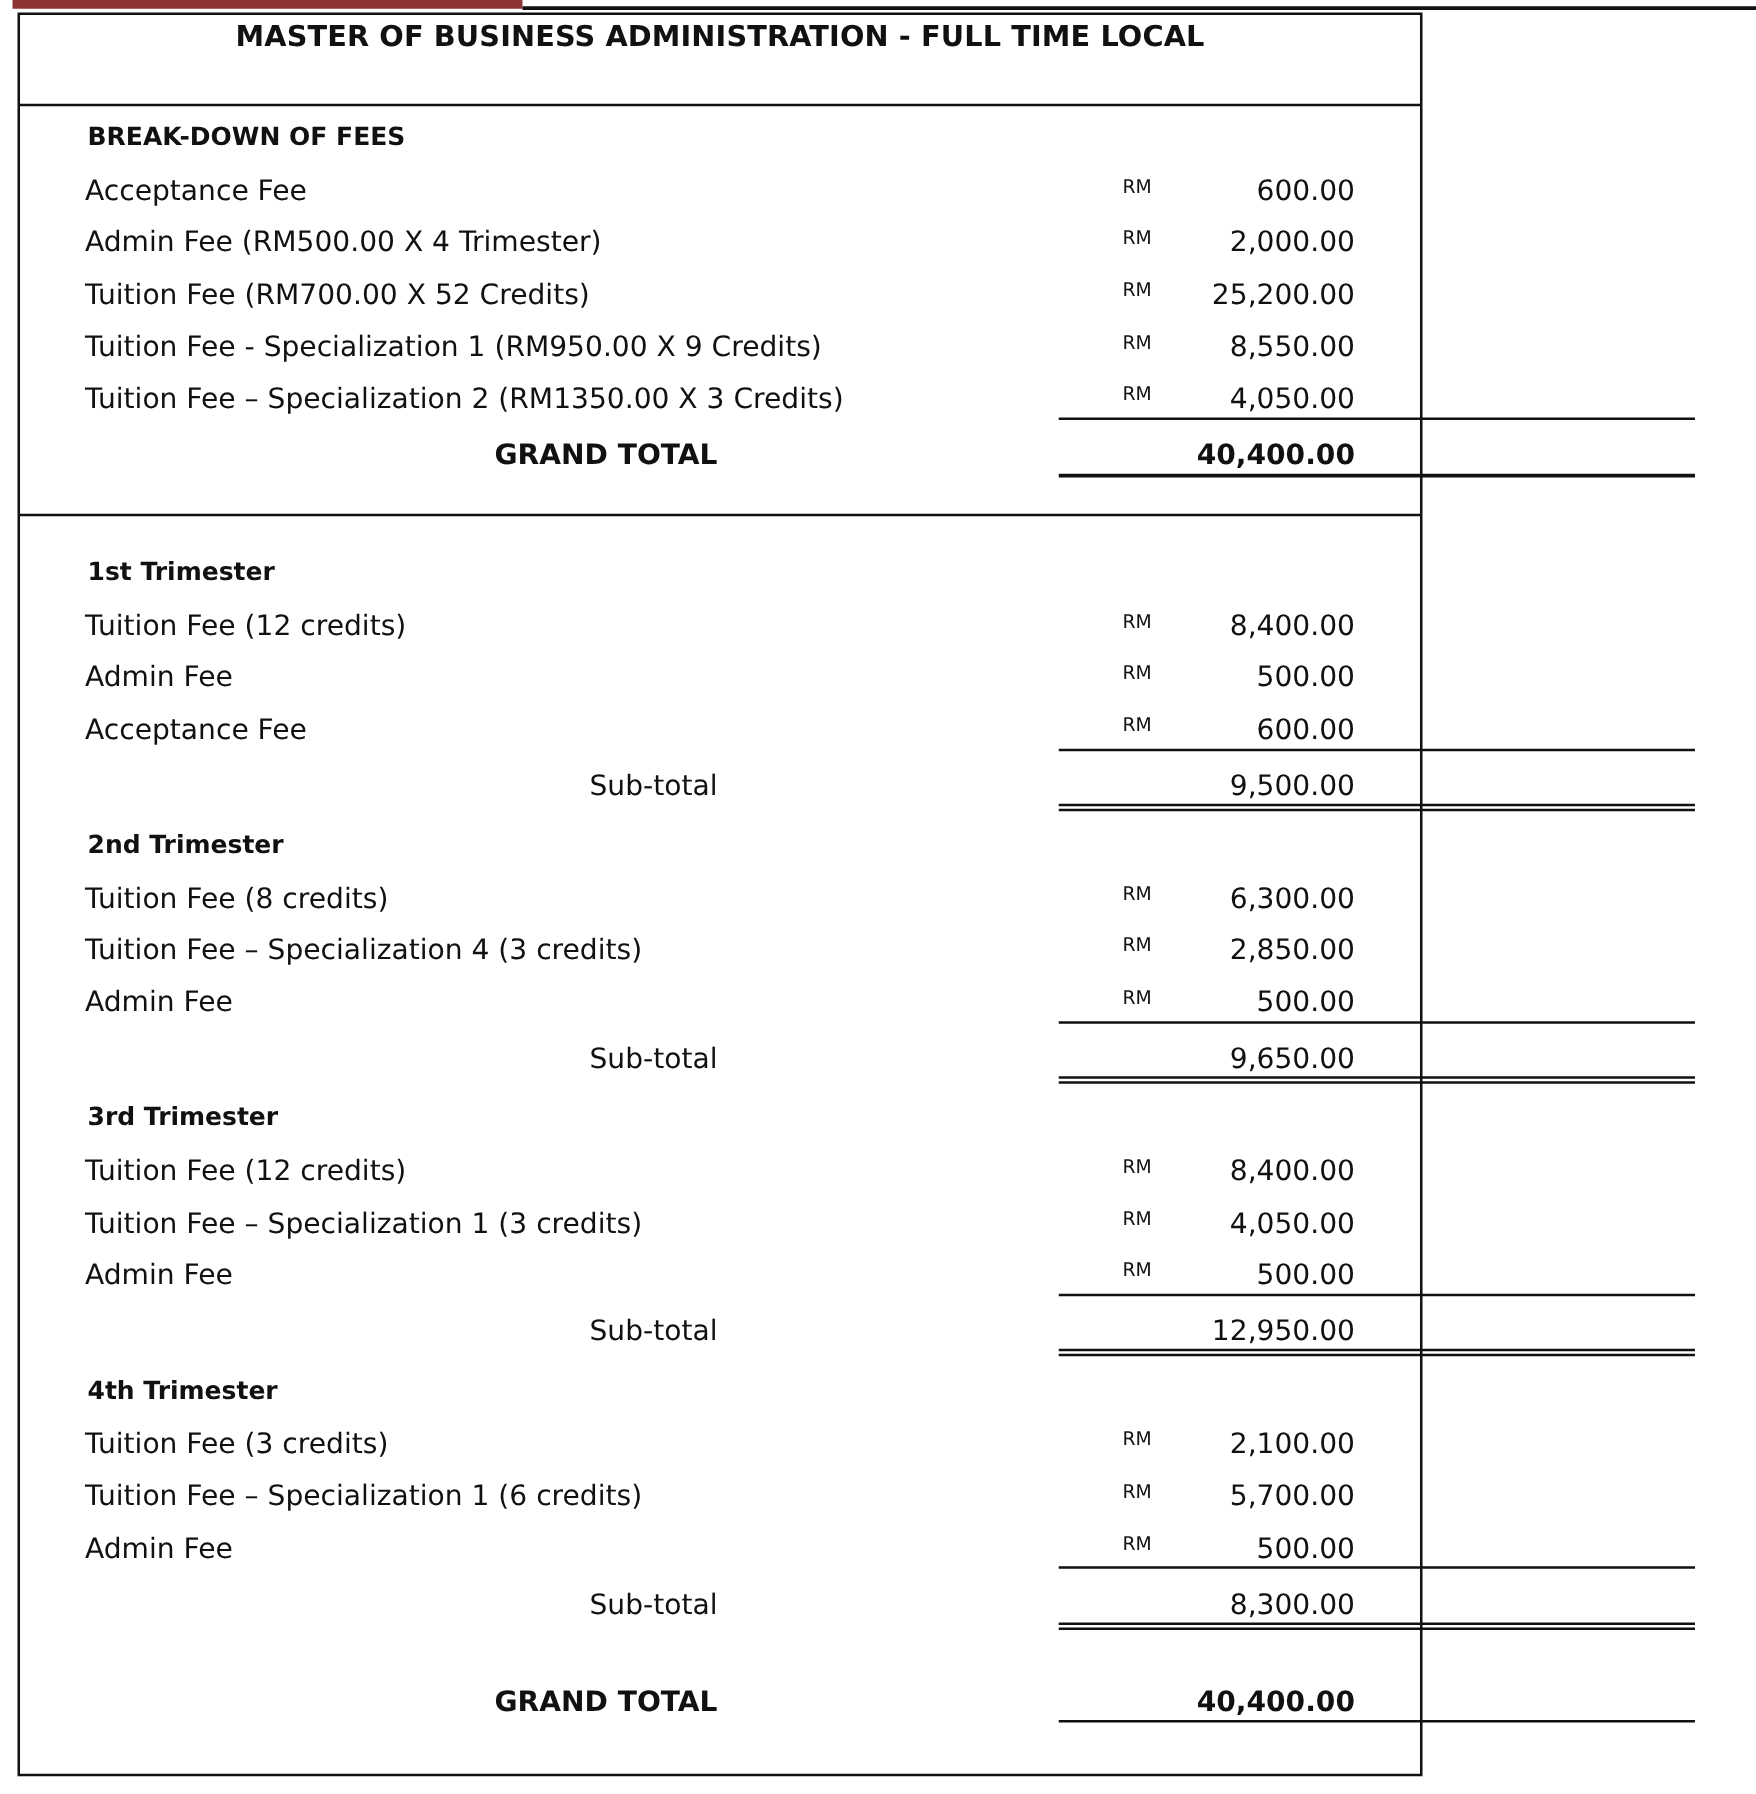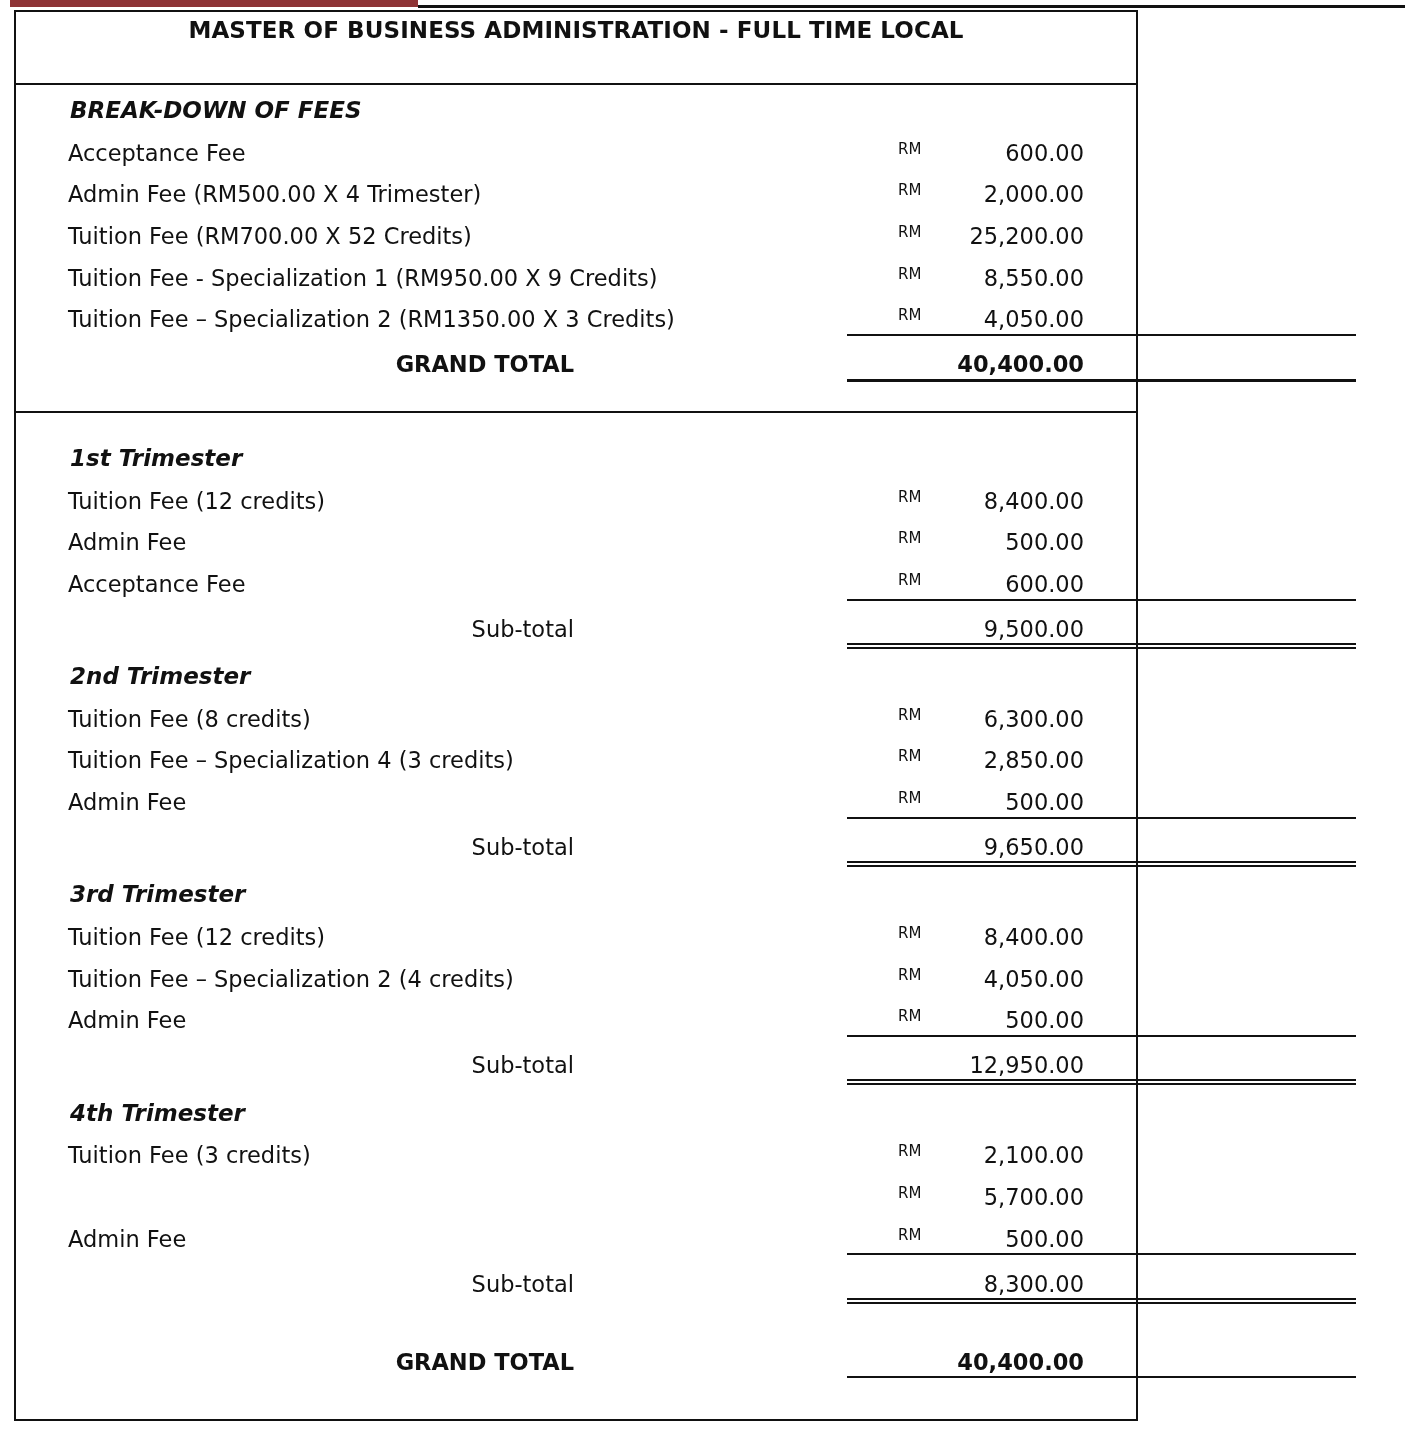--- a/index.html
+++ b/index.html
@@ -8,21 +8,21 @@
   .topbar-red { position:absolute; left:10px; top:0; width:408px; height:7px; background:#8e3436; }
   .topbar-black { position:absolute; left:418px; top:5px; width:987px; height:3px; background:#111; }
   .frame { position:absolute; left:14px; top:10px; width:1124px; height:1411px;
            border:2px solid #111; box-sizing:border-box; }
   .title-box { position:absolute; left:0; top:0; width:100%; height:73px;
                border-bottom:2px solid #111; box-sizing:border-box; text-align:center; }
   .title-line { font-weight:bold; font-size:23px; line-height:30px; letter-spacing:0.1px; }
   .title-line.first { margin-top:3px; }
   .section-divider { position:absolute; left:0; width:100%; height:0; border-top:2px solid #111; }
   .abs { position:absolute; white-space:nowrap; }
-  .heading { font-weight:bold; font-style:italic; font-size:23px; left:54px; }
+  .heading { font-weight:bold; font-size:20px; left:54px; }
   .label { font-size:22.5px; left:52px; }
   .rm { font-size:15px; left:882px; }
   .amt { font-size:22.5px; right:52px; text-align:right; }
   .total-label { font-size:22.5px; right:562px; text-align:right; }
   .bold { font-weight:bold; }
   .rule { position:absolute; left:831px; width:509px; height:0; }
   .rule.single { border-top:2px solid #111; }
   .rule.thick { border-top:3px solid #111; }
   .rule.double { border-top:2px solid #111; height:2px; border-bottom:2px solid #111; }
 </style>
@@ -99,35 +99,36 @@
   <div class="abs amt" style="top:777px">500.00</div>
   <div class="rule single" style="top:805px"></div>
   <div class="abs total-label" style="top:822px">Sub-total</div>
   <div class="abs amt" style="top:822px">9,650.00</div>
   <div class="rule double" style="top:849px"></div>
 
   <div class="abs heading" style="top:869px">3rd Trimester</div>
   <div class="abs label" style="top:912px">Tuition Fee (12 credits)</div>
   <div class="abs rm" style="top:912px">RM</div>
   <div class="abs amt" style="top:912px">8,400.00</div>
-  <div class="abs label" style="top:954px">Tuition Fee – Specialization 2 (4 credits)</div>
+  <div class="abs label" style="top:954px">Tuition Fee – Specialization 1 (3 credits)</div>
   <div class="abs rm" style="top:954px">RM</div>
   <div class="abs amt" style="top:954px">4,050.00</div>
   <div class="abs label" style="top:995px">Admin Fee</div>
   <div class="abs rm" style="top:995px">RM</div>
   <div class="abs amt" style="top:995px">500.00</div>
   <div class="rule single" style="top:1023px"></div>
   <div class="abs total-label" style="top:1040px">Sub-total</div>
   <div class="abs amt" style="top:1040px">12,950.00</div>
   <div class="rule double" style="top:1067px"></div>
 
   <div class="abs heading" style="top:1088px">4th Trimester</div>
   <div class="abs label" style="top:1130px">Tuition Fee (3 credits)</div>
   <div class="abs rm" style="top:1130px">RM</div>
   <div class="abs amt" style="top:1130px">2,100.00</div>
+  <div class="abs label" style="top:1172px">Tuition Fee – Specialization 1 (6 credits)</div>
   <div class="abs rm" style="top:1172px">RM</div>
   <div class="abs amt" style="top:1172px">5,700.00</div>
   <div class="abs label" style="top:1214px">Admin Fee</div>
   <div class="abs rm" style="top:1214px">RM</div>
   <div class="abs amt" style="top:1214px">500.00</div>
   <div class="rule single" style="top:1241px"></div>
   <div class="abs total-label" style="top:1259px">Sub-total</div>
   <div class="abs amt" style="top:1259px">8,300.00</div>
   <div class="rule double" style="top:1286px"></div>
 

